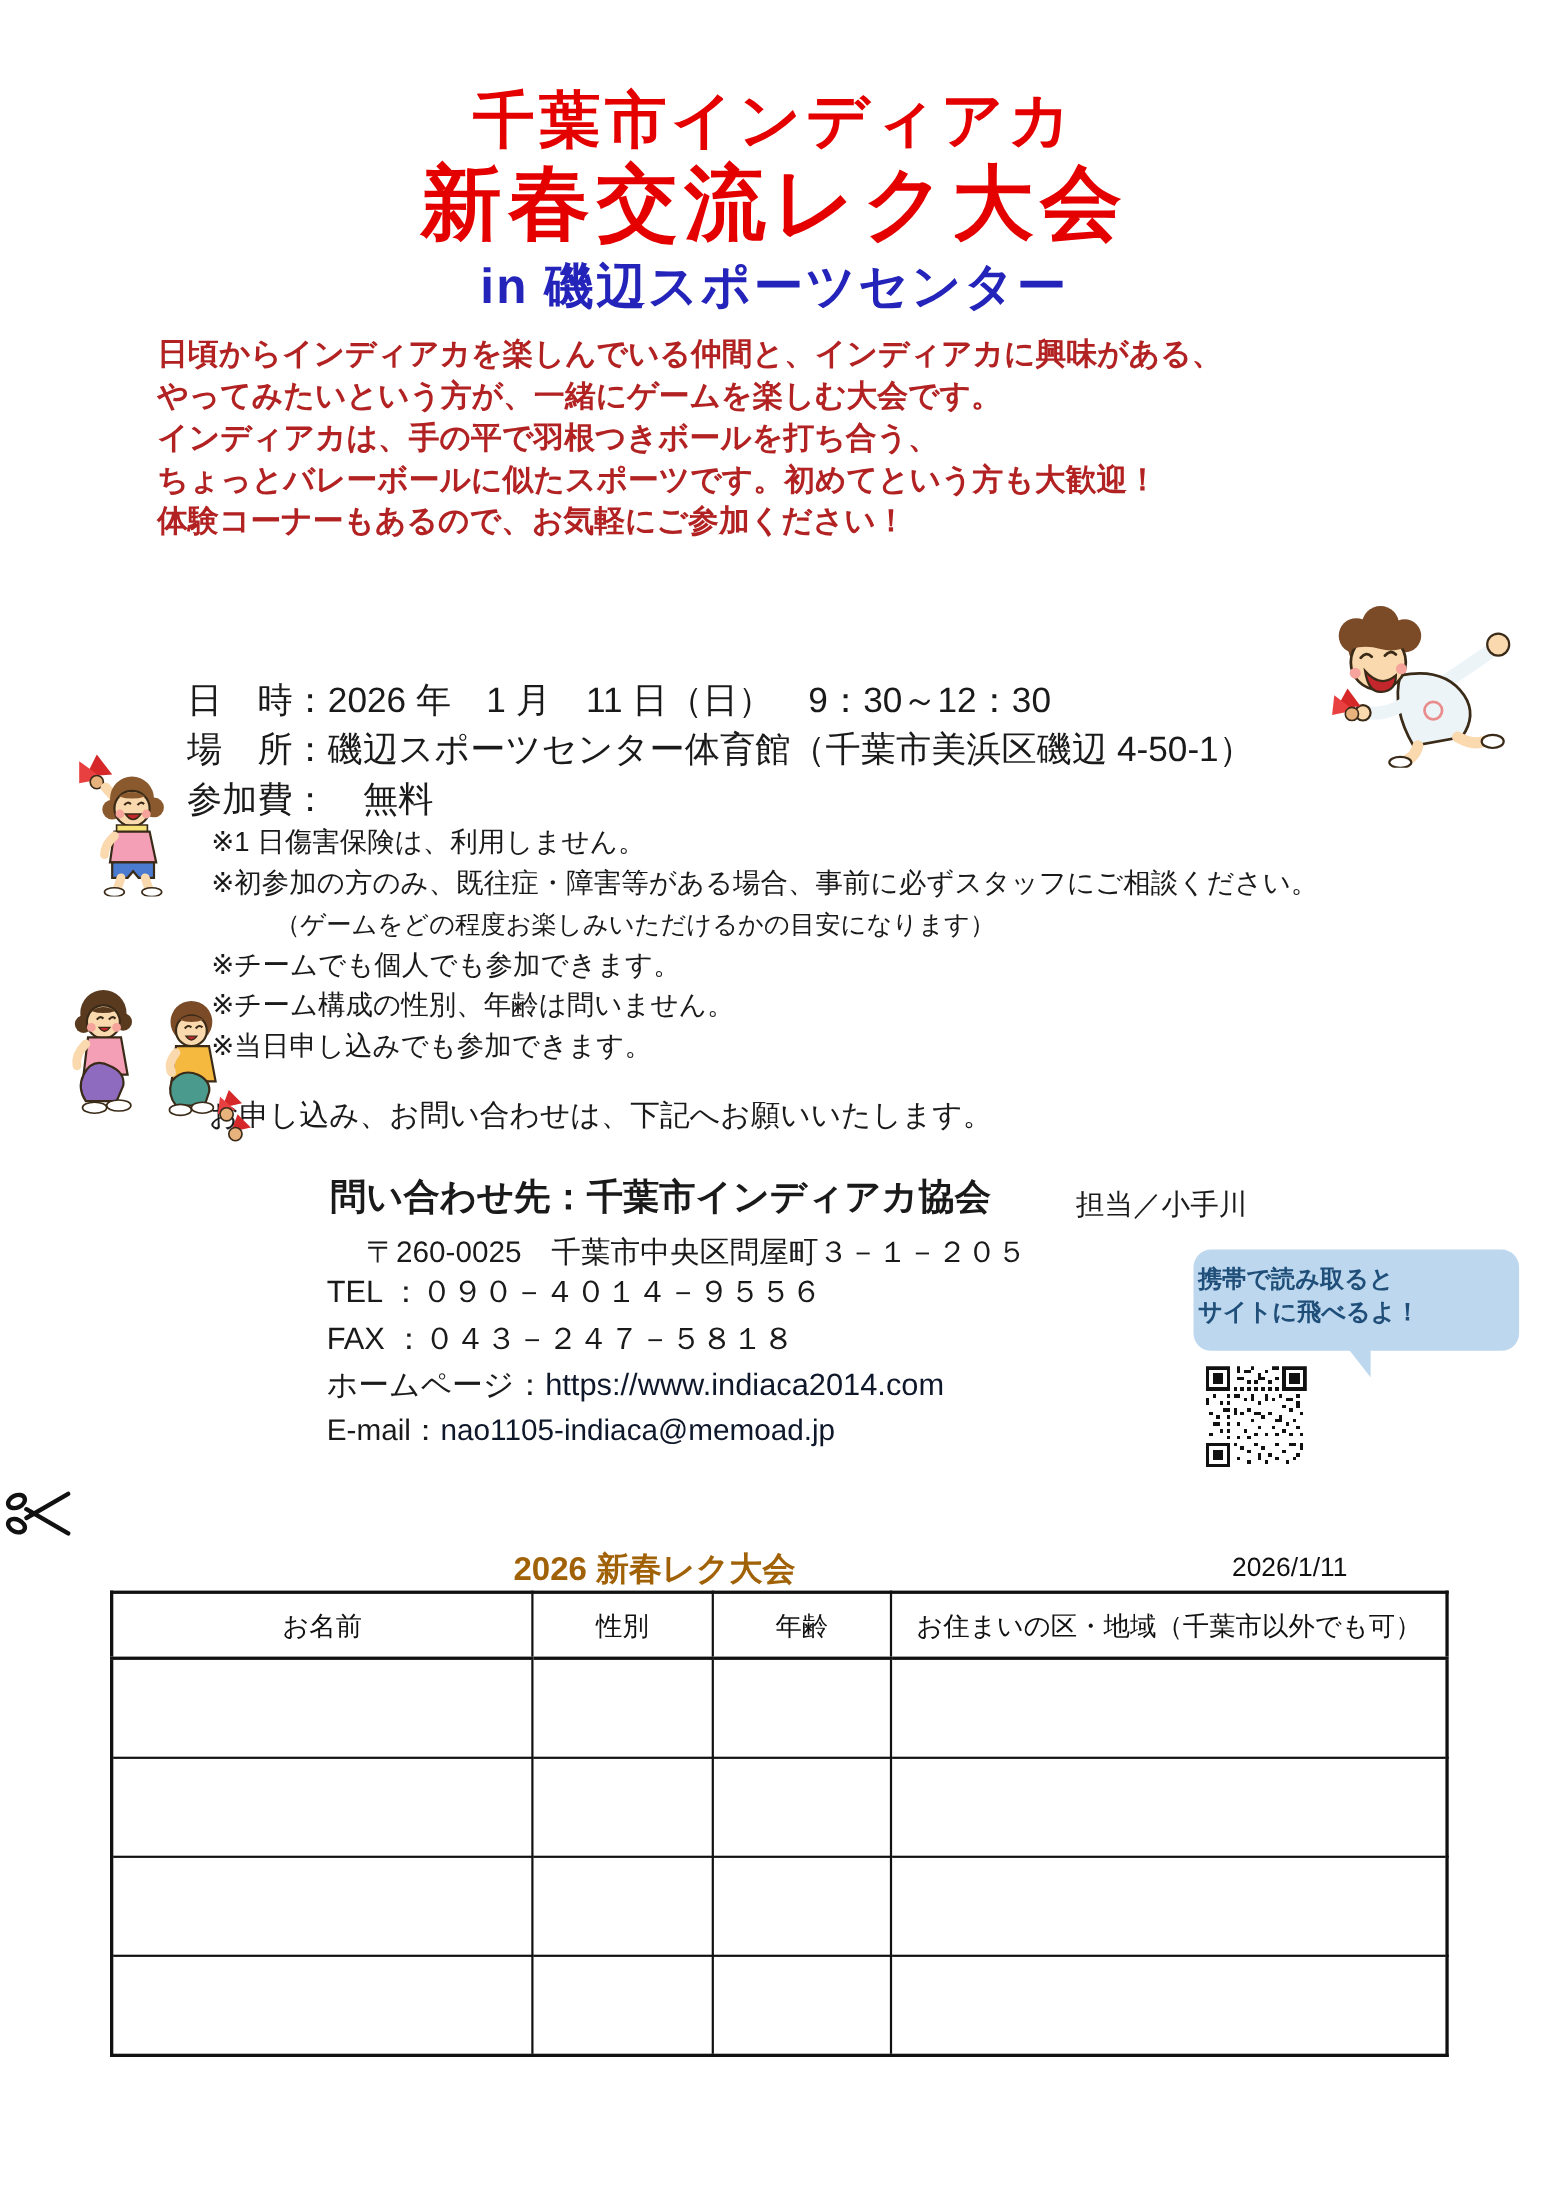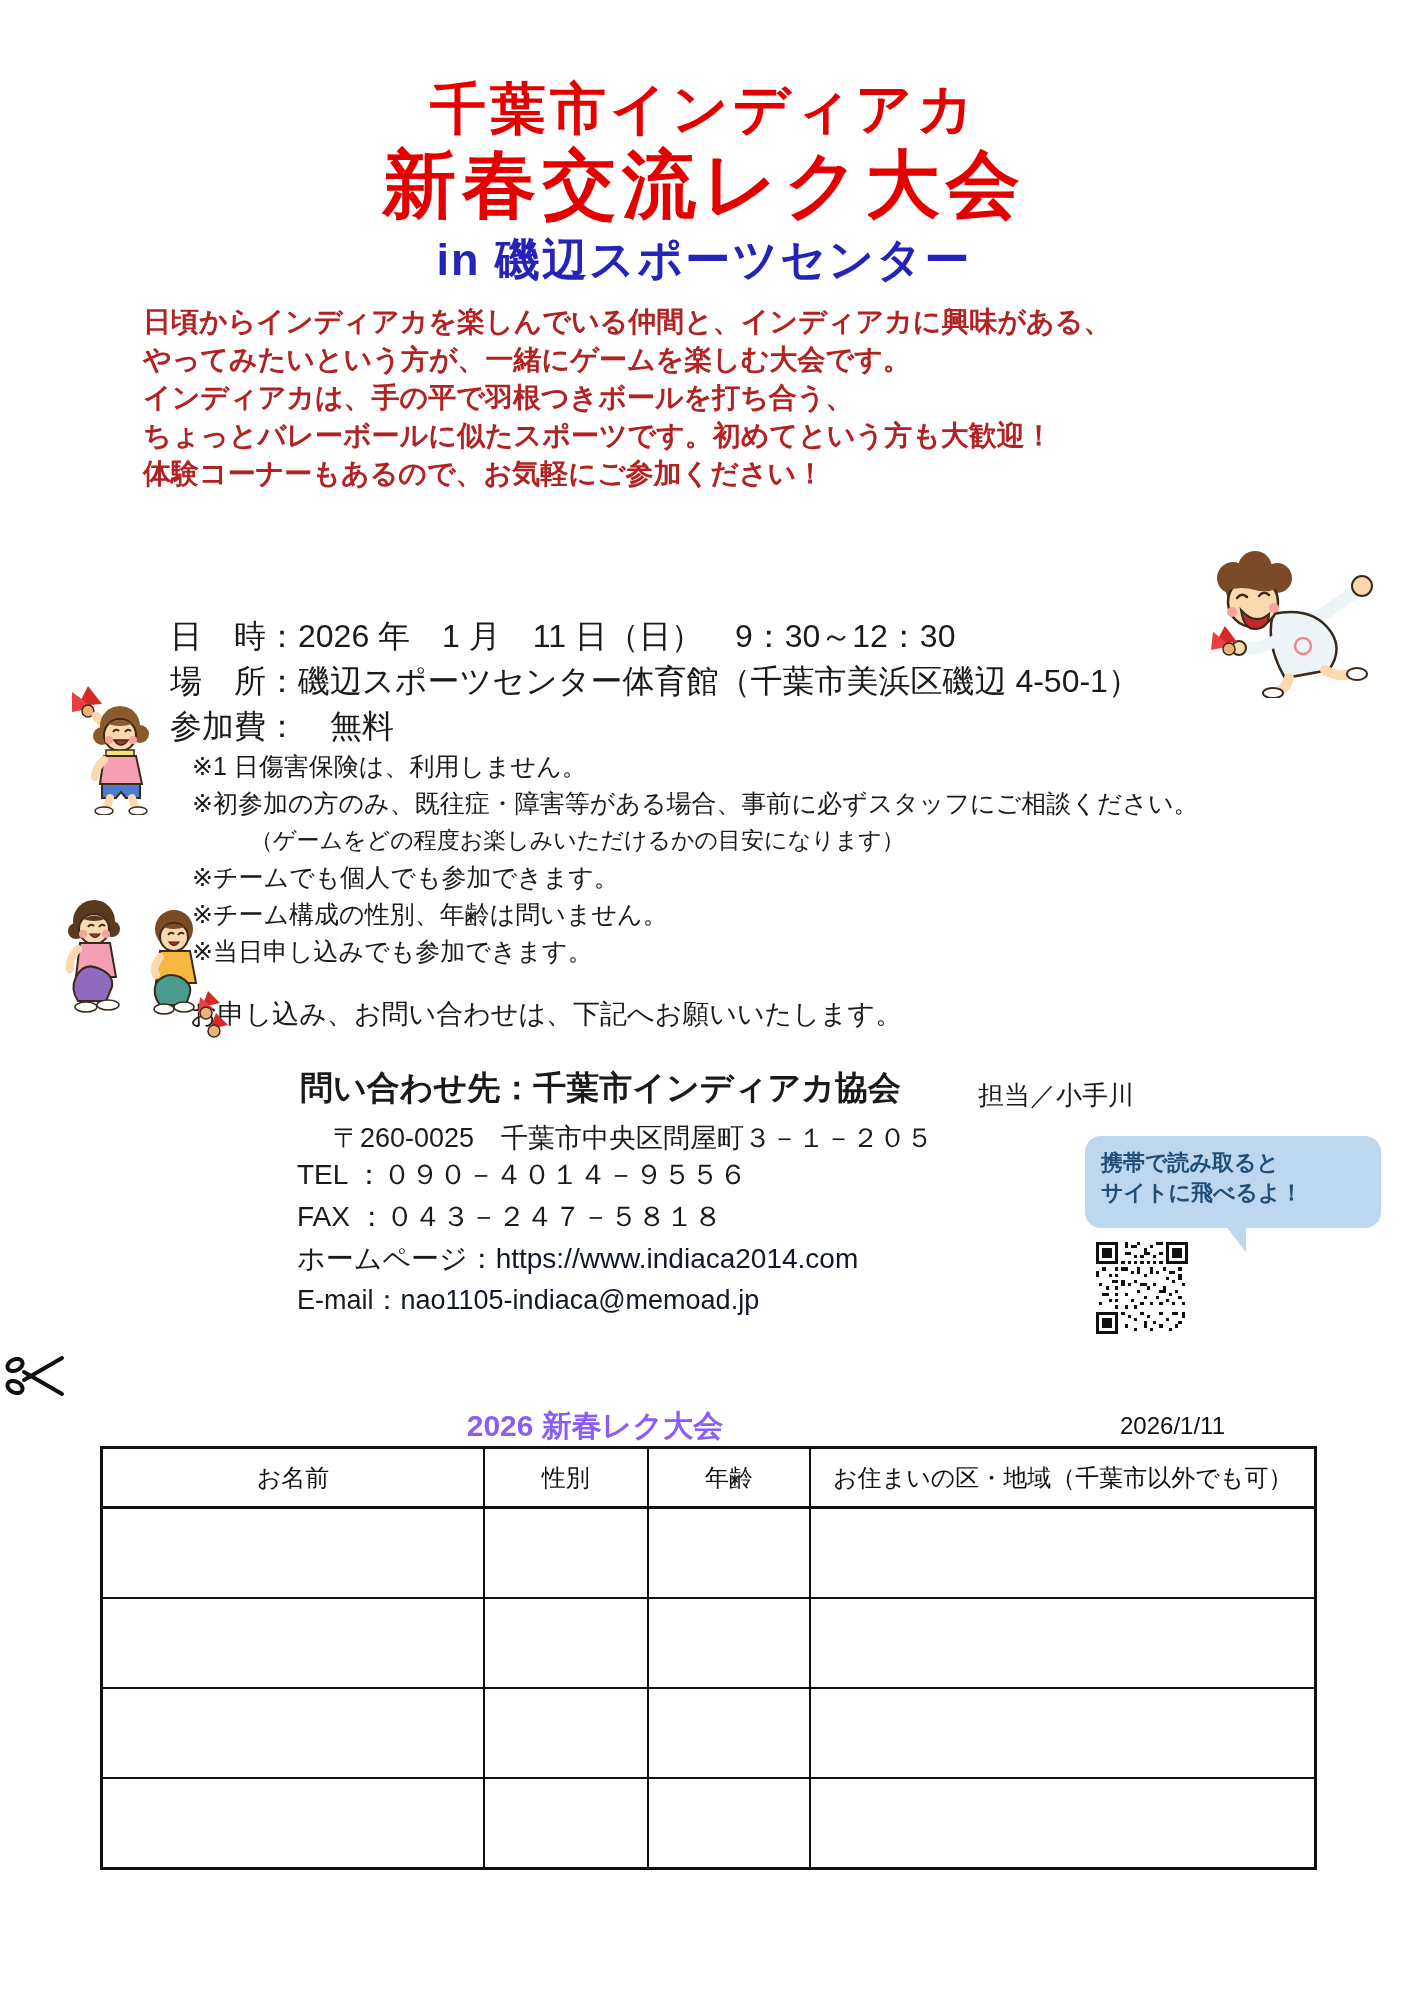--- a/index.html
+++ b/index.html
@@ -39,37 +39,37 @@
   .c-person{top:1078px;left:978px;font-size:26px;color:#1a1a1a;}
   .c-postal{top:1120px;left:333px;font-size:27px;color:#1a1a1a;}
   .c-tel{top:1156px;left:297px;font-size:28px;color:#1a1a1a;}
   .c-fax{top:1198px;left:297px;font-size:28px;color:#1a1a1a;}
   .c-hp{top:1240px;left:297px;font-size:28px;color:#1a1a1a;}
   .c-mail{top:1282px;left:297px;font-size:27px;color:#1a1a1a;}
   a.link{color:#0f172a;cursor:pointer;}
 
   
   .bubble{top:1136px;left:1085px;width:296px;height:92px;background:#BDD7EE;
-    border-radius:16px;padding:12px 16px;box-sizing:border-box;
+    border-radius:16px;padding:12px 4px;box-sizing:border-box;
     font-size:22px;font-weight:bold;line-height:30px;color:#1F4E79;}
   .bubble-tail{top:1224px;left:1224px;width:0;height:0;
     border-top:28px solid #BDD7EE;border-left:22px solid transparent;}
   .qr{top:1242px;left:1096px;width:92px;height:92px;}
 
   
   .cutline{top:1370px;left:64px;width:1336px;display:flex;align-items:center;}
   .dash{flex:1;height:4px;
     background:repeating-linear-gradient(90deg,#222 0 10px,transparent 10px 19px);}
   .cut-label{margin:0 18px;font-size:22px;font-weight:bold;
     letter-spacing:12px;color:#222;}
   .scissors{top:1350px;left:4px;}
 
   
   .form-title{top:1406px;left:100px;width:990px;text-align:center;
-    font-size:30px;font-weight:bold;color:#8b5cf6;}
+    font-size:30px;font-weight:bold;color:#a16207;}
   .form-date{top:1412px;left:1120px;font-size:24px;color:#111;}
   .form-table-wrap{top:1446px;left:100px;width:1217px;}
   table.form{width:100%;border-collapse:collapse;table-layout:fixed;
     border:3px solid #111;}
   table.form th{border:2px solid #111;border-bottom:3px solid #111;
     height:55px;font-size:24px;font-weight:normal;color:#111;
     text-align:center;vertical-align:middle;background:#fff;}
   table.form td{border:2px solid #111;height:86px;background:#fff;}
 
   

